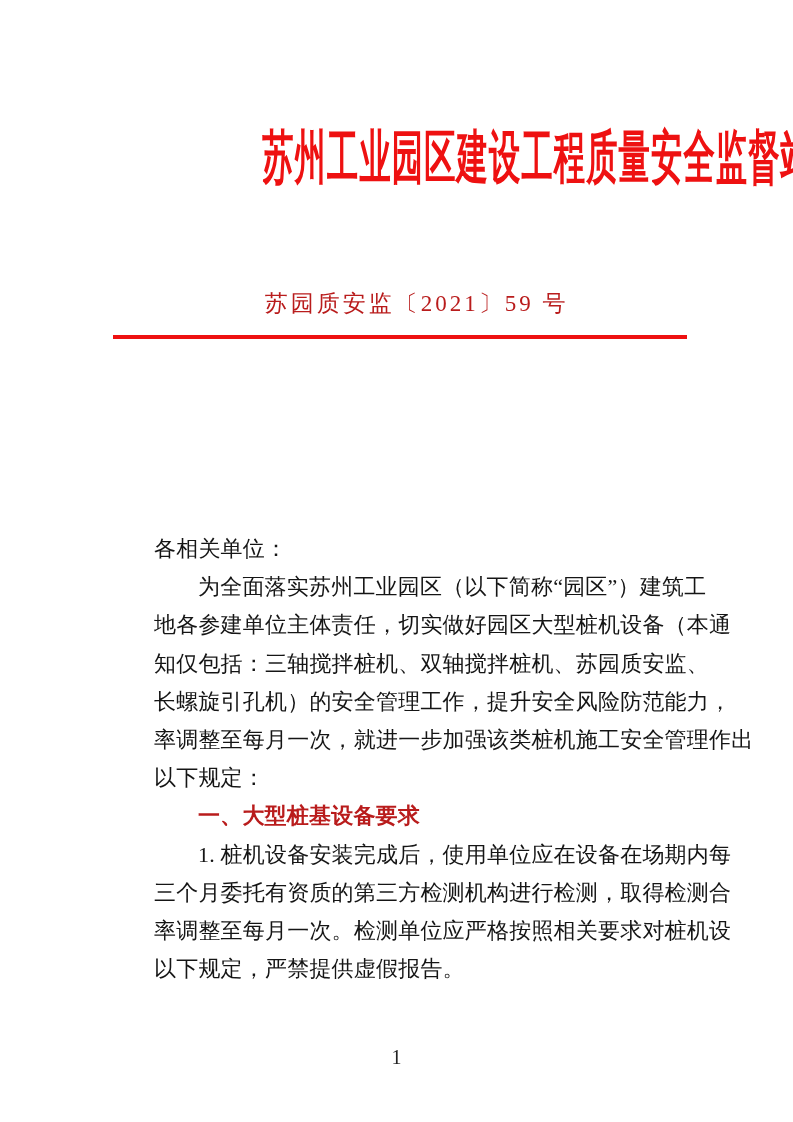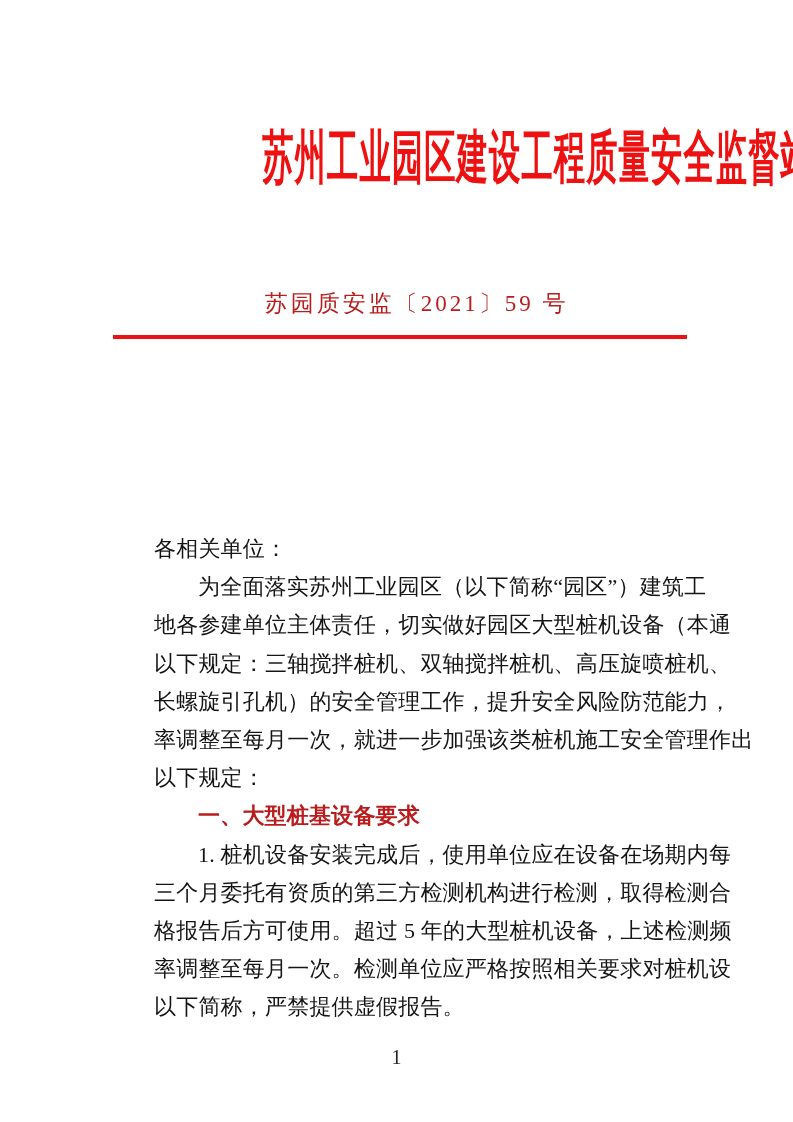--- a/index.html
+++ b/index.html
@@ -118,27 +118,26 @@
 
   <div class="doc-number">苏园质安监〔2021〕59 号</div>
 
   <div class="red-rule"></div>
 
 
   <div class="doc-body">
     <div class="bline">各相关单位：</div>
     <div class="bline indent">为全面落实苏州工业园区（以下简称“园区”）建筑工</div>
     <div class="bline">地各参建单位主体责任，切实做好园区大型桩机设备（本通</div>
-    <div class="bline">以下规定：三轴搅拌桩机、双轴搅拌桩机、高压旋喷桩机、</div>
+    <div class="bline">知仅包括：三轴搅拌桩机、双轴搅拌桩机、苏园质安监、</div>
     <div class="bline">长螺旋引孔机）的安全管理工作，提升安全风险防范能力，</div>
     <div class="bline">率调整至每月一次，就进一步加强该类桩机施工安全管理作出</div>
     <div class="bline">以下规定：</div>
     <div class="bline indent heading">一、大型桩基设备要求</div>
     <div class="bline indent">1. 桩机设备安装完成后，使用单位应在设备在场期内每</div>
     <div class="bline">三个月委托有资质的第三方检测机构进行检测，取得检测合</div>
-    <div class="bline">格报告后方可使用。超过 5 年的大型桩机设备，上述检测频</div>
     <div class="bline">率调整至每月一次。检测单位应严格按照相关要求对桩机设</div>
-    <div class="bline">以下简称，严禁提供虚假报告。</div>
+    <div class="bline">以下规定，严禁提供虚假报告。</div>
   </div>
 
   <div class="page-number">1</div>
 
 </div>
 
 </body></html>

